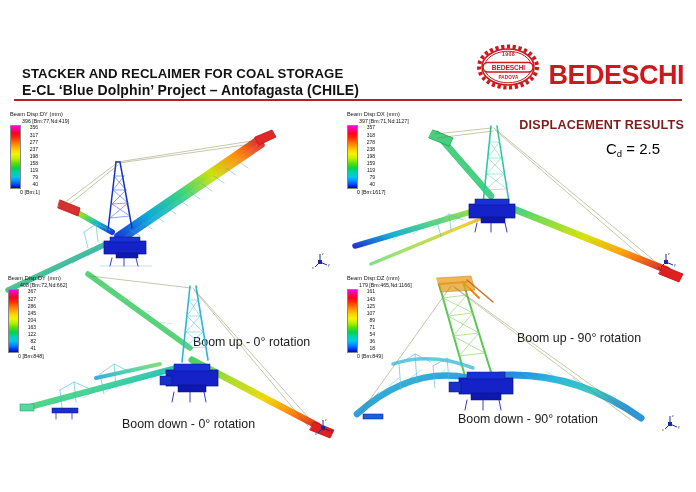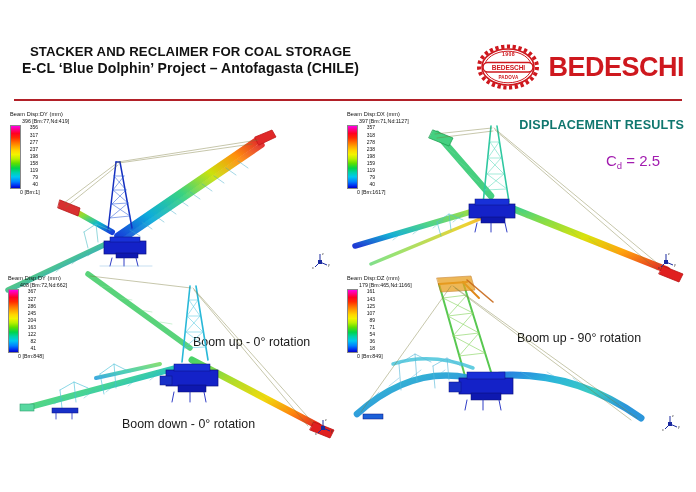--- a/index.html
+++ b/index.html
@@ -4,33 +4,33 @@
 <style>
   html,body{margin:0;padding:0;}
   body{
     width:696px;height:492px;background:#fff;overflow:hidden;
     font-family:"Liberation Sans",sans-serif;color:#000;
   }
   .slide{position:relative;width:696px;height:492px;background:#fff;}
 
   
   .header{position:absolute;left:0;top:0;width:696px;height:96px;}
-  .title-block{position:absolute;left:22px;top:44px;text-align:center;}
+  .title-block{position:absolute;left:22px;top:66px;}
   .title-line1{font-size:13.2px;font-weight:bold;letter-spacing:.1px;line-height:16px;color:#111;}
   .title-line2{font-size:14px;font-weight:bold;letter-spacing:.1px;line-height:17px;color:#111;}
 
-  .logo{position:absolute;right:12px;top:45px;display:flex;align-items:center;gap:9px;}
+  .logo{position:absolute;right:12px;top:45px;display:flex;align-items:flex-end;gap:9px;}
   .logo-badge{position:relative;width:62px;height:44px;}
   .logo-word{font-size:27px;font-weight:bold;color:#CE181E;letter-spacing:-0.5px;line-height:27px;}
 
   .hrule{position:absolute;left:14px;top:99px;width:668px;height:2.2px;background:#B22028;}
 
   
-  .disp-title{position:absolute;right:12px;top:118px;font-size:12.6px;font-weight:bold;color:#0f766e;letter-spacing:.2px;}
-  .cd-val{position:absolute;right:36px;top:152px;font-size:15px;color:#a21caf;}
+  .disp-title{position:absolute;right:12px;top:118px;font-size:12.6px;font-weight:bold;color:#7f1d1d;letter-spacing:.2px;}
+  .cd-val{position:absolute;right:36px;top:140px;font-size:15px;color:#000000;}
   .cd-val sub{font-size:9.5px;vertical-align:baseline;position:relative;top:3px;}
 
   
   .panel{position:absolute;}
   #panel1{left:0;top:104px;width:348px;height:164px;}
   #panel2{left:341px;top:104px;width:355px;height:164px;text-decoration:underline;}
   #panel3{left:0;top:268px;width:348px;height:178px;}
   #panel4{left:341px;top:268px;width:355px;height:178px;}
 
   .legend{position:absolute;font-size:5.3px;line-height:1;color:#111;}
@@ -649,15 +649,16 @@
             <path d="M9 12 L16 15"></path>
             <path d="M9 12 L4 17"></path>
         </g>
         <rect x="7" y="10" width="4" height="4" fill="#1A2AA0"></rect>
         <text x="11" y="5" font-size="3.4" fill="#333" font-family="Liberation Sans, sans-serif">z</text>
         <text x="17" y="16" font-size="3.4" fill="#333" font-family="Liberation Sans, sans-serif">y</text>
         <text x="1" y="19" font-size="3.4" fill="#333" font-family="Liberation Sans, sans-serif">x</text>
       </svg>
     </div>
 
+    <div class="caption" style="left:117px;top:144px;">Boom down - 90° rotation</div>
   </div>
 
 </div>
 
 </body></html>

